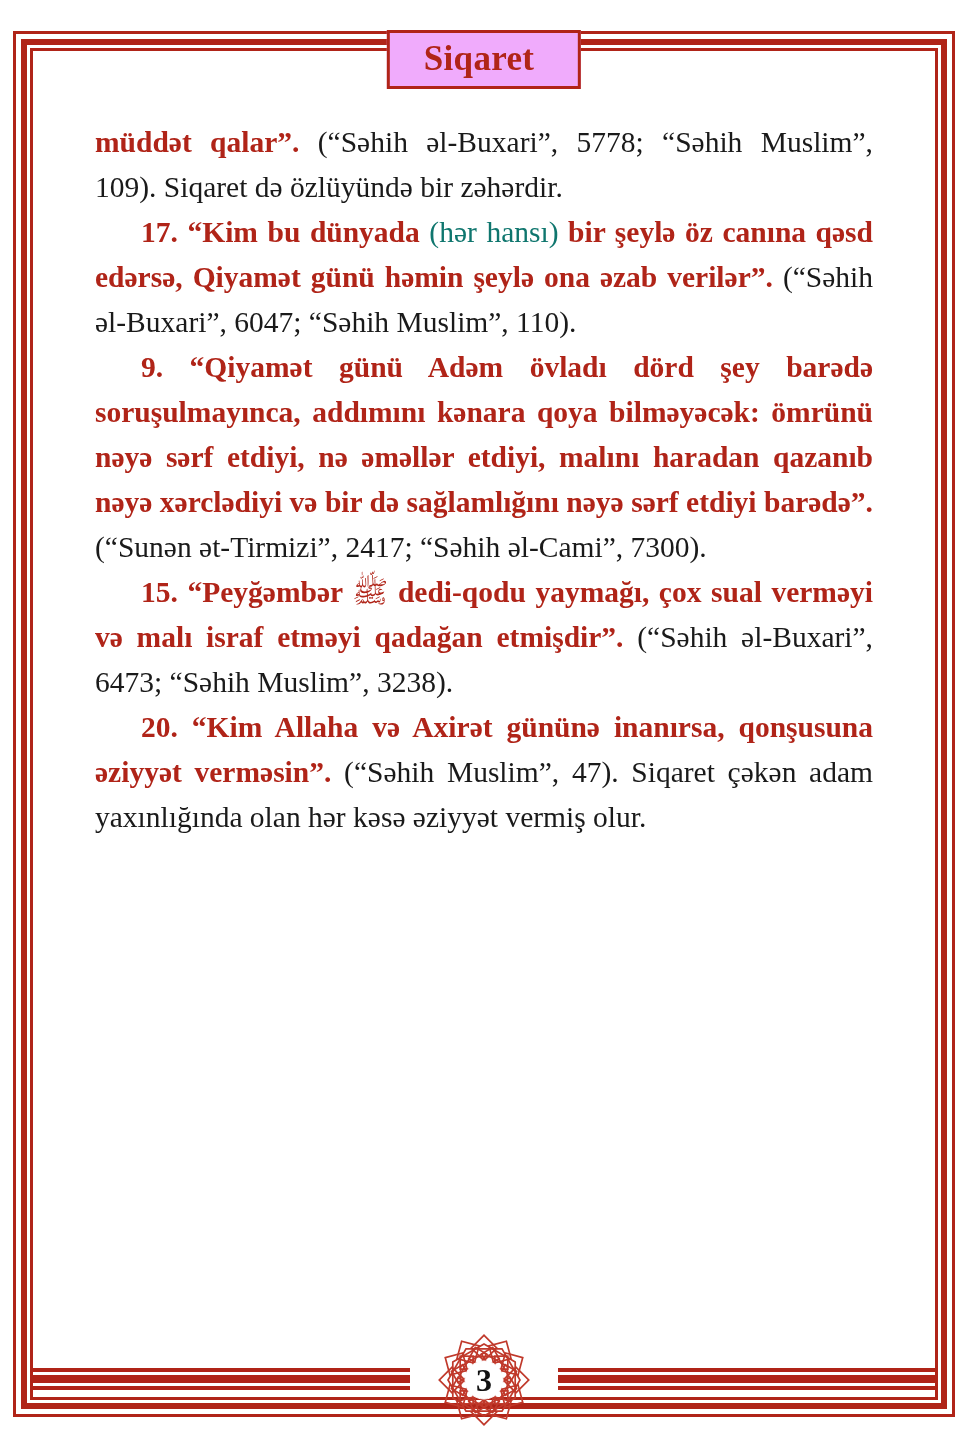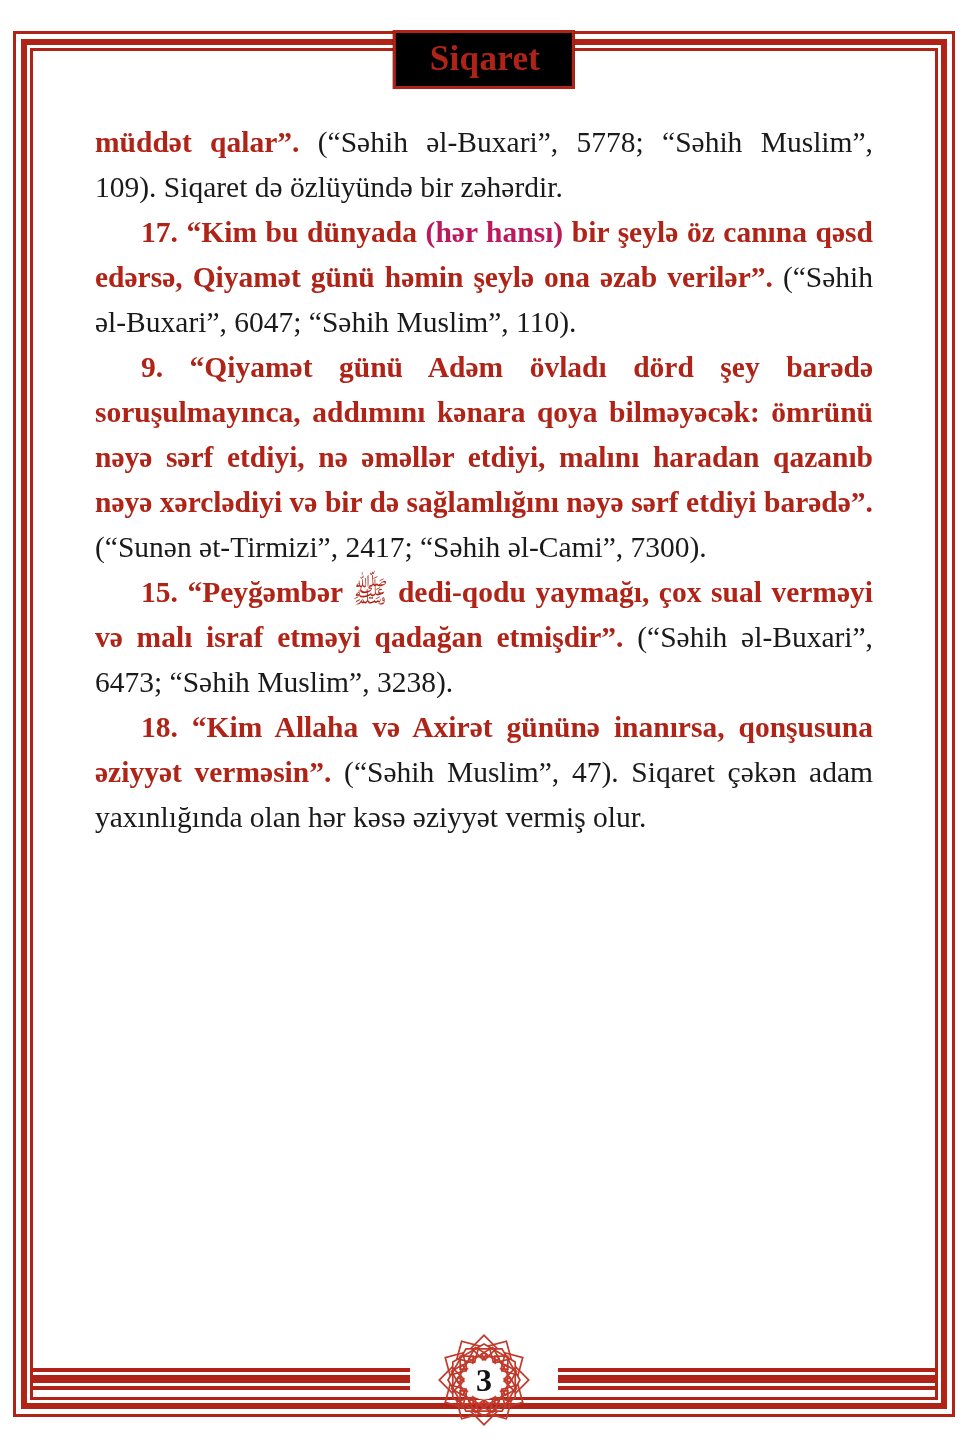--- a/index.html
+++ b/index.html
@@ -44,23 +44,23 @@
     bottom: -20px;
     border: 3px solid #B02418;
   }
 
   
   .title-plate {
     position: absolute;
     left: 50%;
     top: 30px;
     transform: translateX(-50%);
-    background: #000000;
+    background: #f0abfc;
     border: 3px solid #B02418;
-    padding: 8px 32px 10px 34px;
+    padding: 8px 44px 10px 34px;
     z-index: 5;
   }
   .title-text {
     font-family: "Liberation Serif", "DejaVu Serif", serif;
     font-weight: bold;
     font-size: 35px;
     color: #B02418;
     letter-spacing: 0.3px;
     line-height: 1;
     white-space: nowrap;
@@ -85,22 +85,22 @@
   }
   p.para.indent {
     text-indent: 46px;
   }
   .hl {
     color: #B02418;
     font-weight: bold;
     margin-top: 16px;
   }
   .hl-reg {
-    color: #be185d;
-    font-weight: bold;
+    color: #0f766e;
+    font-weight: normal;
   }
   .blessing {
     color: #B02418;
     font-family: "DejaVu Sans", sans-serif;
     font-size: 30px;
     line-height: 0;
   }
 
   
   .footer {
@@ -142,21 +142,21 @@
 
 <div class="title-plate">
   <div class="title-text">Siqaret</div>
 </div>
 
 <div class="content" id="content">
     <p class="para"><span class="hl">müddət qalar”.</span> (“Səhih əl-Buxari”, 5778; “Səhih Muslim”, 109). Siqaret də özlüyündə bir zəhərdir.</p>
     <p class="para indent"><span class="hl">17. “Kim bu dünyada </span><span class="hl-reg">(hər hansı)</span><span class="hl"> bir şeylə öz canına qəsd edərsə, Qiyamət günü həmin şeylə ona əzab verilər”.</span> (“Səhih əl-Buxari”, 6047; “Səhih Muslim”, 110).</p>
     <p class="para indent"><span class="hl">9. “Qiyamət günü Adəm övladı dörd şey barədə soruşulmayınca, addımını kənara qoya bilməyəcək: ömrünü nəyə sərf etdiyi, nə əməllər etdiyi, malını haradan qazanıb nəyə xərclədiyi və bir də sağlamlığını nəyə sərf etdiyi barədə”.</span> (“Sunən ət-Tirmizi”, 2417; “Səhih əl-Cami”, 7300).</p>
     <p class="para indent"><span class="hl">15. “Peyğəmbər </span><span class="blessing">ﷺ</span><span class="hl"> dedi-qodu yaymağı, çox sual verməyi və malı israf etməyi qadağan etmişdir”.</span> (“Səhih əl-Buxari”, 6473; “Səhih Muslim”, 3238).</p>
-    <p class="para indent"><span class="hl">18. “Kim Allaha və Axirət gününə inanırsa, qonşusuna əziyyət verməsin”.</span> (“Səhih Muslim”, 47). Siqaret çəkən adam yaxınlığında olan hər kəsə əziyyət vermiş olur.</p>
+    <p class="para indent"><span class="hl">20. “Kim Allaha və Axirət gününə inanırsa, qonşusuna əziyyət verməsin”.</span> (“Səhih Muslim”, 47). Siqaret çəkən adam yaxınlığında olan hər kəsə əziyyət vermiş olur.</p>
   </div>
 
 <div class="footer">
   <svg width="968" height="110" viewBox="0 0 968 110" style="position:absolute;left:0;top:0;">
 
     <rect x="30" y="46" width="380" height="4" fill="#B02418"></rect>
     <rect x="30" y="53" width="380" height="8" fill="#B02418"></rect>
     <rect x="30" y="64" width="380" height="4" fill="#B02418"></rect>
 
     <rect x="558" y="46" width="380" height="4" fill="#B02418"></rect>

